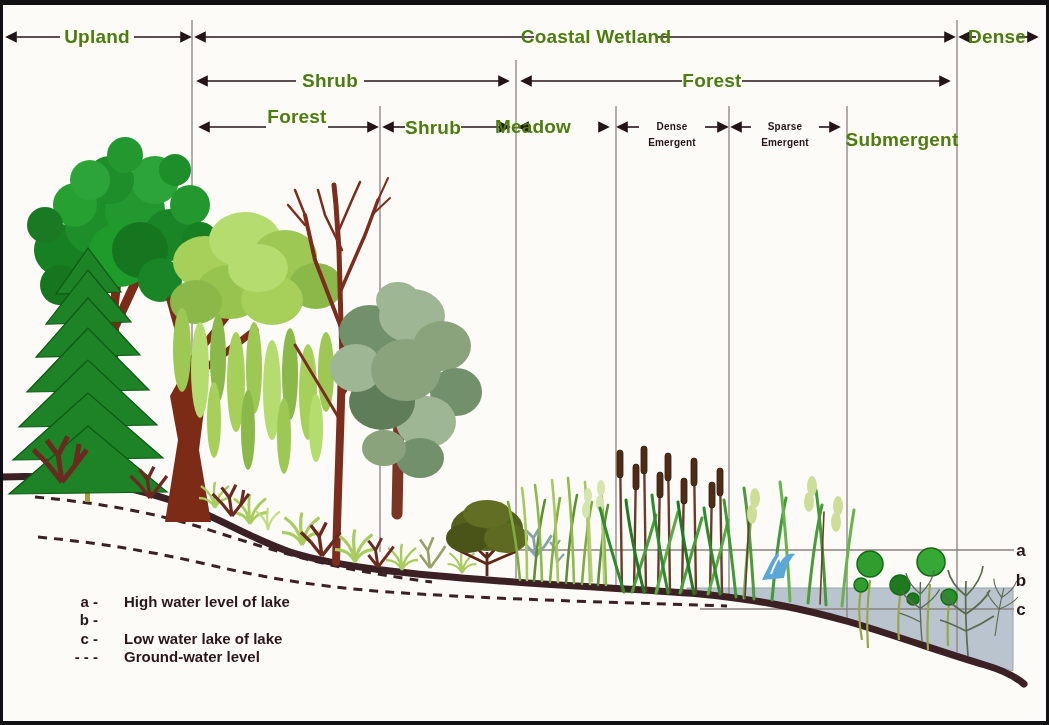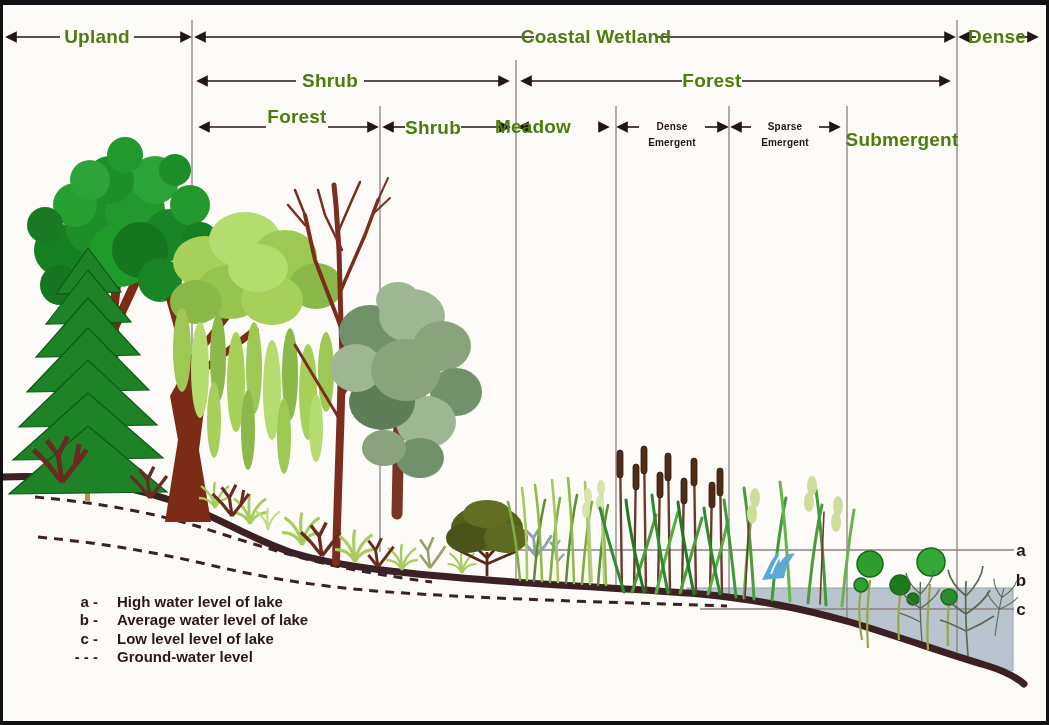--- a/index.html
+++ b/index.html
@@ -25,21 +25,21 @@
     transform:translate(-50%,0);line-height:16px;
   }
   .lvl{
     position:absolute;z-index:20;font-weight:bold;font-size:17px;color:#241519;
     transform:translate(-50%,-50%);
   }
   #legend{position:absolute;left:52px;top:593px;z-index:20;}
   .legend-row{display:flex;align-items:baseline;height:18.3px;
     font-weight:bold;font-size:15px;color:#2b171b;}
   .legend-marker{width:46px;text-align:right;flex:none;}
-  .legend-text{margin-left:19px;}
+  .legend-text{margin-left:26px;}
 </style>
 </head>
 <body>
 
 <div id="stage">
 
 <svg width="1049" height="725" viewBox="0 0 1049 725">
 
   <g>
     <path d="M687,588 L1013,588 L1013,671 C985,663 940,649 890,634 C840,619 790,606 740,598 C715,594 697,591 687,589 Z" fill="#b9c4ce" stroke="#96a3ad" stroke-width="1"></path>
@@ -416,25 +416,24 @@
   <div class="lvl" style="left:1021px;top:581px">b</div>
   <div class="lvl" style="left:1021px;top:610px">c</div>
 
   <div id="legend">
     <div class="legend-row">
       <span class="legend-marker">a -</span>
       <span class="legend-text">High water level of lake</span>
     </div>
     <div class="legend-row">
       <span class="legend-marker">b -</span>
-      <span class="legend-text">Average water level of lake</span>
     </div>
     <div class="legend-row">
       <span class="legend-marker">c -</span>
-      <span class="legend-text">Low level level of lake</span>
+      <span class="legend-text">Low water lake of lake</span>
     </div>
     <div class="legend-row">
       <span class="legend-marker">- - -</span>
       <span class="legend-text">Ground-water level</span>
     </div>
   </div>
 
   <div class="frame" id="frame-top"></div>
   <div class="frame" id="frame-bottom"></div>
   <div class="frame" id="frame-left"></div>

